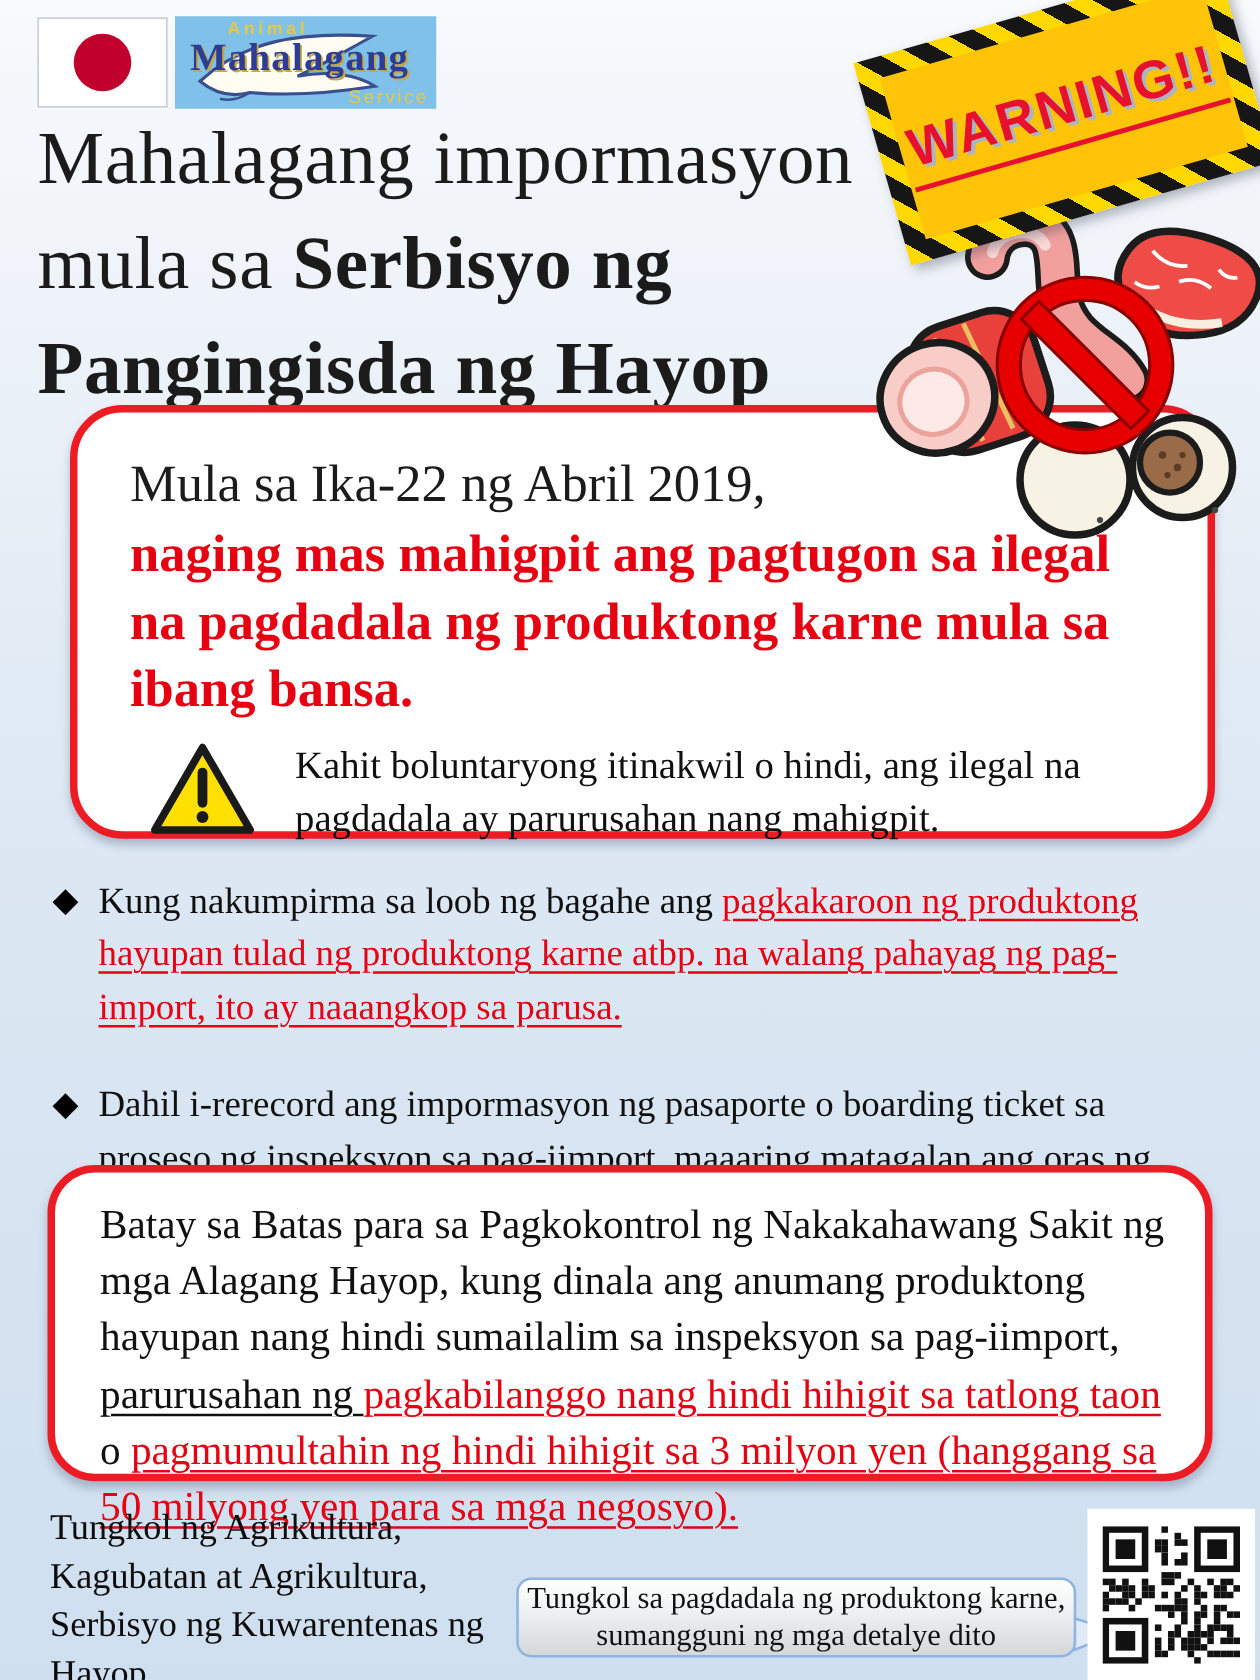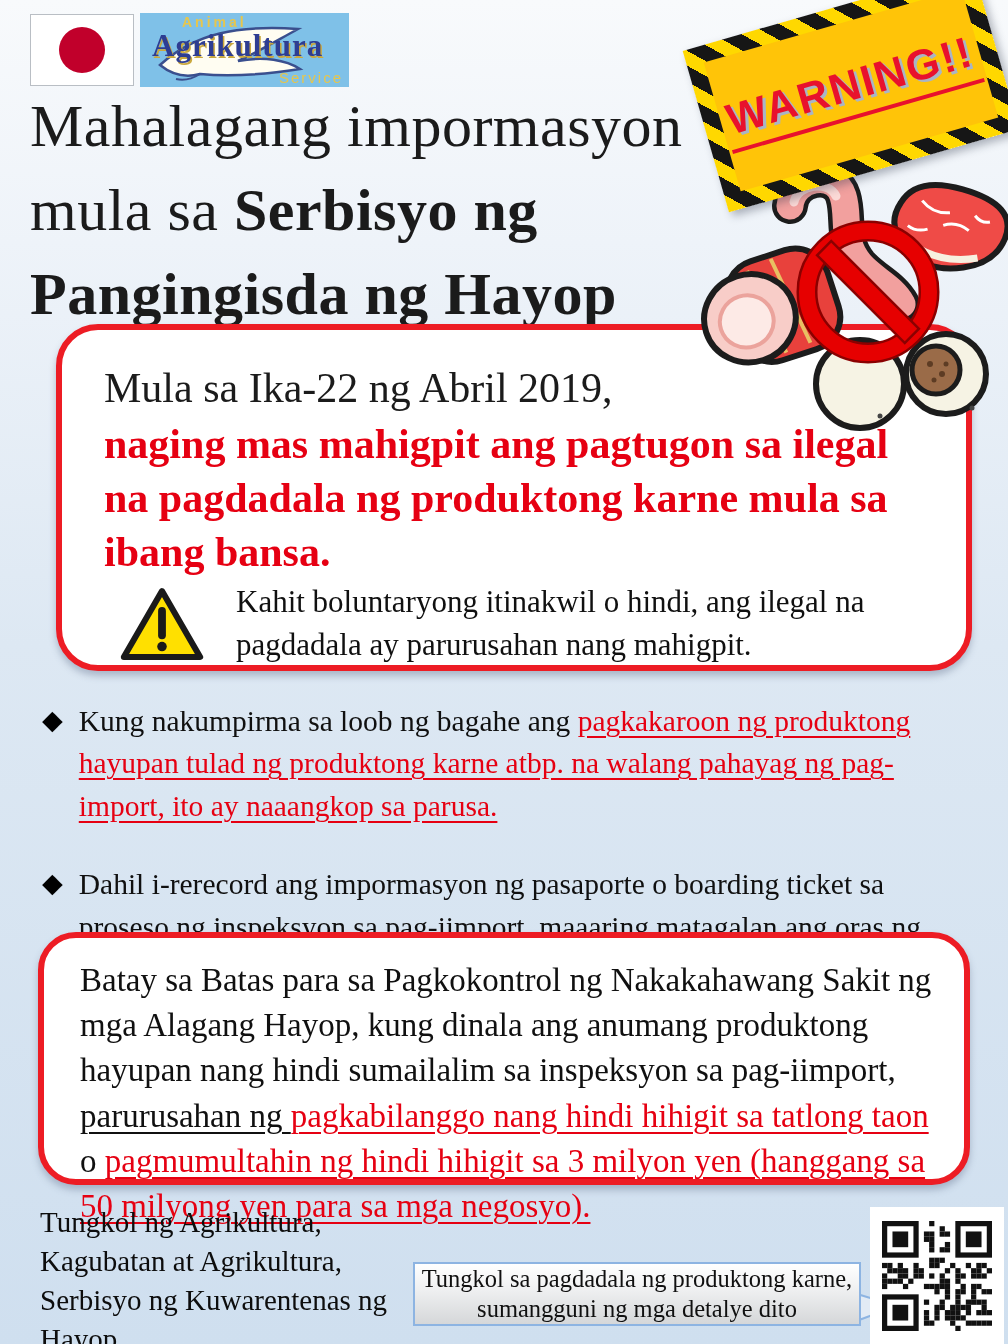--- a/index.html
+++ b/index.html
@@ -41,21 +41,21 @@
   
   .meat { position:absolute; left:690px; top:168px; width:318px; height:266px; z-index:5; }
 
   
   .alert-box { position:absolute; left:56px; top:324px; width:916px; height:347px;
     background:#fff; border:6px solid #ed1c24; border-radius:42px; z-index:2;
     box-shadow:0 5px 7px rgba(110,125,150,.45); }
   .alert-inner { padding:34px 44px 0 42px; }
   .alert-date { font-size:42px; color:#1b1b1b; }
   .alert-emphasis { font-size:42px; font-weight:bold; color:#e60012; line-height:1.29; margin-top:5px; }
-  .alert-note { display:flex; align-items:center; margin-top:0; }
+  .alert-note { display:flex; align-items:flex-start; margin-top:10px; }
   .warning-triangle { width:88px; height:78px; flex:none; margin-left:14px; margin-top:2px; }
   .alert-note-text { font-size:31px; line-height:1.40; margin-left:30px; color:#101010; max-width:660px; }
 
   
   .bullets { position:absolute; left:42px; top:700px; width:944px; z-index:2; }
   .bullet { display:flex; }
   .bullet + .bullet { margin-top:36px; }
   .bullet-marker { font-size:27px; line-height:1.5; margin-right:16px; color:#000; flex:none; }
   .bullet-text { font-size:29.5px; line-height:1.44; color:#101010; width:895px; }
   .red-underline { color:#e60012; text-decoration:underline; text-decoration-thickness:2px; text-underline-offset:5px; }
@@ -65,21 +65,21 @@
   .legal-box { position:absolute; left:38px; top:932px; width:932px; height:253px;
     background:#fff; border:6px solid #ed1c24; border-radius:38px; z-index:2;
     box-shadow:0 5px 7px rgba(110,125,150,.45); }
   .legal-text { padding:20px 15px 0 36px; font-size:33px; line-height:1.37; color:#101010; }
 
   
   .ministry { position:absolute; left:40px; top:1203px; font-size:29px; line-height:1.35; color:#0d0d0d; z-index:2; }
 
   .bubble { position:absolute; left:413px; top:1262px; width:448px; height:64px;
     background:linear-gradient(180deg,#ffffff 0%,#f0f1f2 40%,#d5d7d9 100%);
-    border:2px solid #8db4e2; border-radius:0; z-index:2;
+    border:2px solid #8db4e2; border-radius:12px; z-index:2;
     display:flex; flex-direction:column; justify-content:center; align-items:center; }
   .bubble-line { font-size:24.5px; line-height:1.24; color:#101010; }
   .bubble-tail { position:absolute; left:855px; top:1290px; width:44px; height:34px; z-index:1; }
 
   .qr-block { position:absolute; left:870px; top:1207px; width:134px; height:137px;
     background:#fff; display:flex; align-items:center; justify-content:center; z-index:3; }
   .qr-svg { width:110px; height:110px; }
 </style>
 </head>
 <body>
@@ -89,21 +89,21 @@
   <div class="flag">
     <div class="flag-circle"></div>
   </div>
 
   <div class="aqs-logo">
     <svg class="logo-bird" viewBox="0 0 209 66">
       <path d="M20 46 C55 14 98 6 158 10 C136 22 122 31 98 42 C124 37 146 41 160 50 C128 55 92 58 60 55 C45 59 31 55 20 46 Z" fill="#fffdf2" stroke="#3a4f8e" stroke-width="2.5"></path>
       <path d="M60 55 C52 60 44 62 36 60" fill="none" stroke="#3a4f8e" stroke-width="2"></path>
     </svg>
     <span class="aqs-animal">Animal</span>
-    <span class="aqs-quarantine">Agrikultura</span>
+    <span class="aqs-quarantine">Mahalagang</span>
     <span class="aqs-service">Service</span>
   </div>
 
   <div class="warning-banner">
     <div class="warning-inner">
       <span class="warning-text">WARNING!!</span>
     </div>
   </div>
 
   <div class="title">

